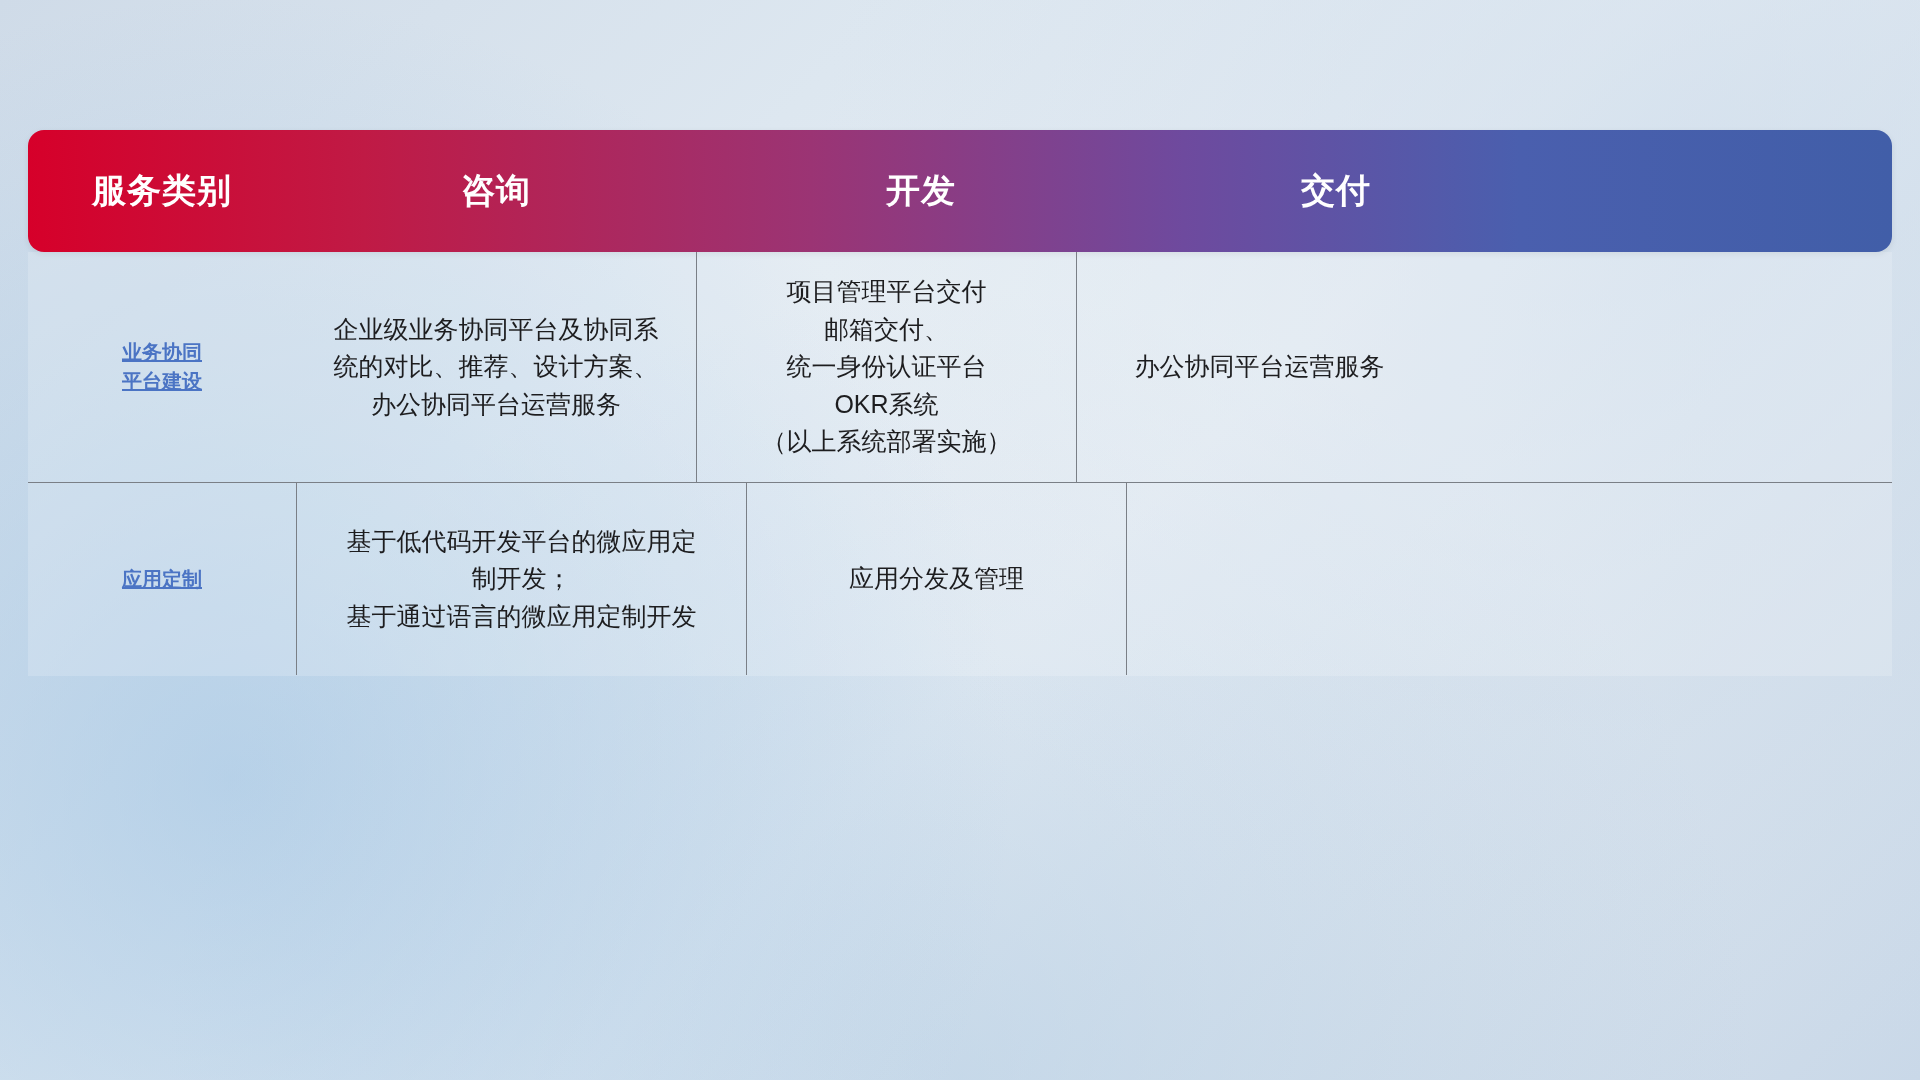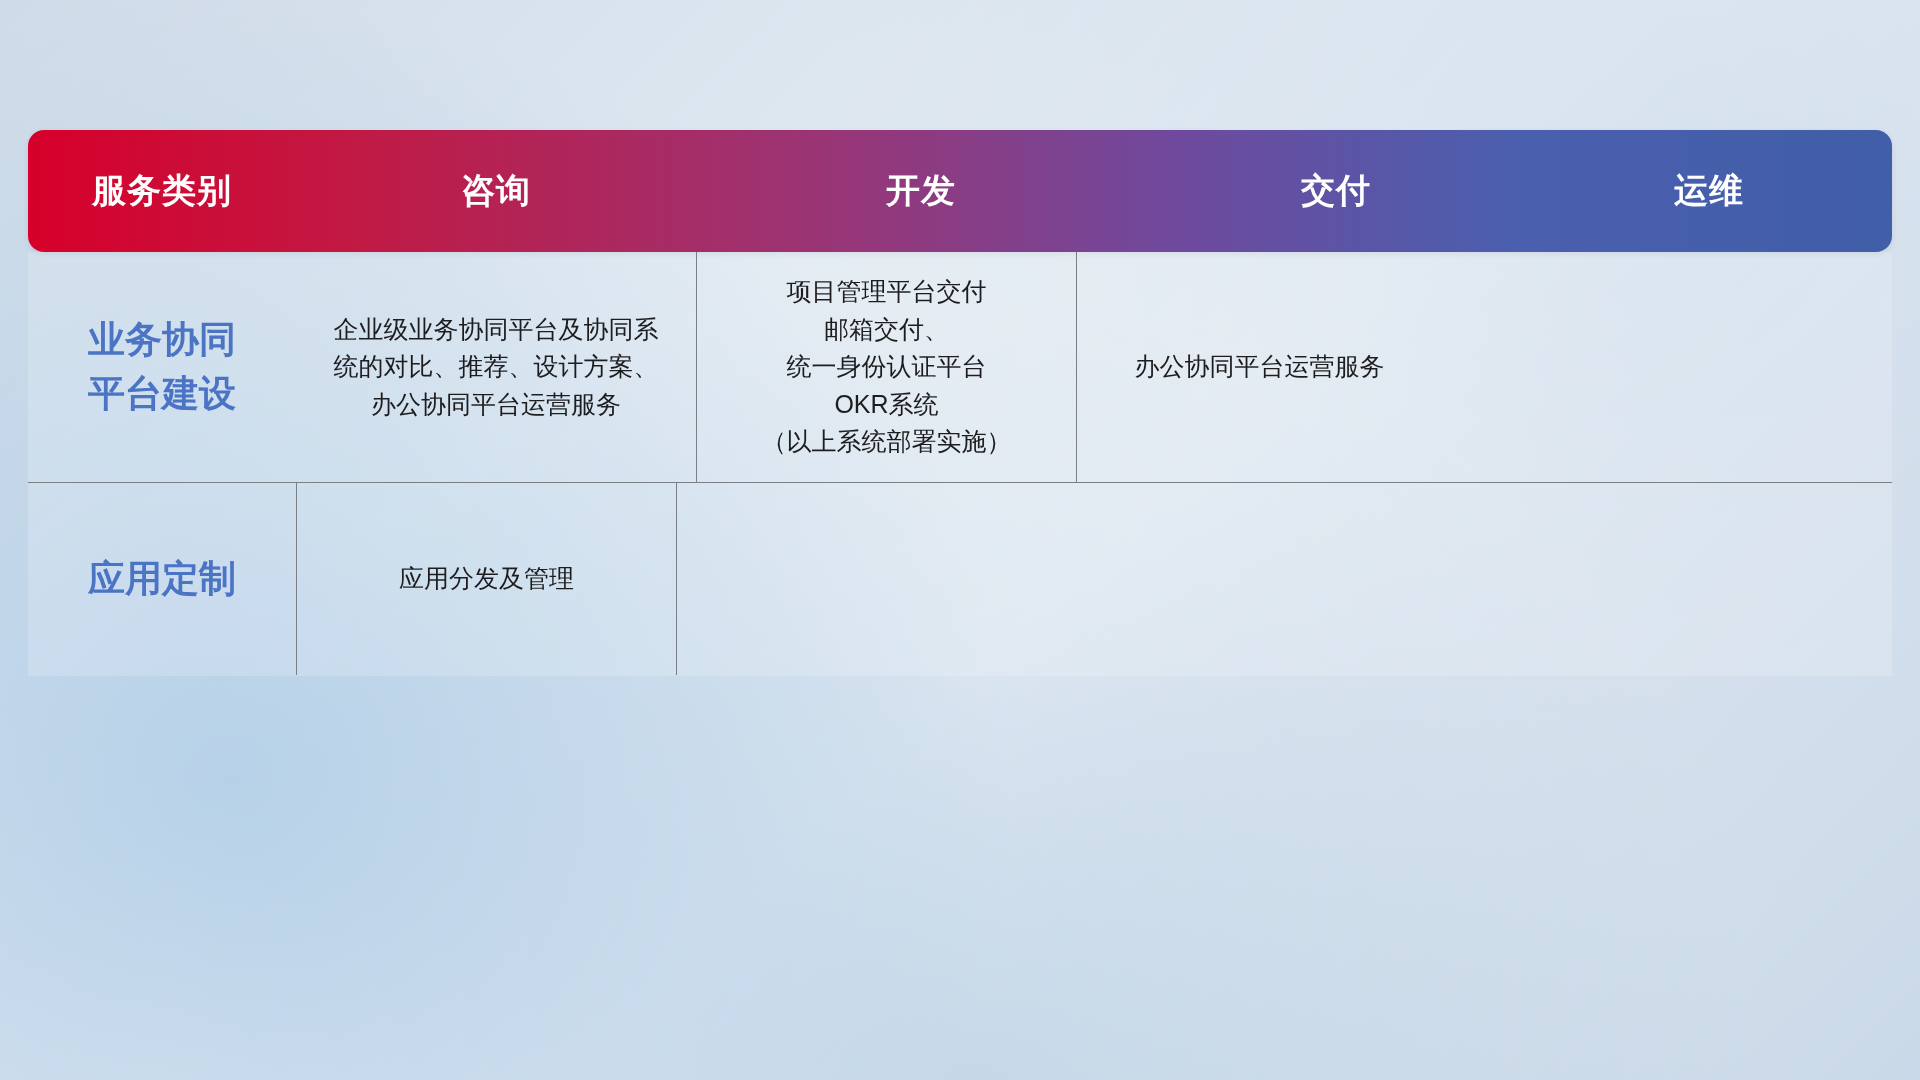--- a/index.html
+++ b/index.html
@@ -72,22 +72,23 @@
     box-sizing: border-box;
     font-size: 25px;
     line-height: 1.5;
     color: #1d1d1f;
     text-align: center;
     white-space: pre-line;
   }
   .td.cat {
     color: #4b74c4;
     font-weight: bold;
-    font-size: 37px;
+    font-size: 20px;
     line-height: 1.45;
+    text-decoration: underline;
   }
   
   .vline {
     border-left: 1.5px solid #7a7f86;
   }
 
   
   .c0 { width: 268px; }
   .c1 { width: 400px; }
   .c2 { width: 450px; }
@@ -103,21 +104,20 @@
 
 <div class="slide">
 
   <div class="table-wrap">
 
     <div class="table-header">
       <div class="th c0">服务类别</div>
       <div class="th c1">咨询</div>
       <div class="th c2">开发</div>
       <div class="th c3">交付</div>
-      <div class="th c4">运维</div>
     </div>
 
     <div class="table-body">
 
       <div class="tr row1">
         <div class="td cat c0">业务协同
 平台建设</div>
         <div class="td c1">企业级业务协同平台及协同系
 统的对比、推荐、设计方案、
 办公协同平台运营服务</div>
@@ -125,20 +125,23 @@
 邮箱交付、
 统一身份认证平台
 OKR系统
 （以上系统部署实施）</div>
         <div class="td c4 vline">办公协同平台运营服务</div>
       </div>
 
 
       <div class="tr row3">
         <div class="td cat c0">应用定制</div>
+        <div class="td c2 vline">基于低代码开发平台的微应用定
+制开发；
+基于通过语言的微应用定制开发</div>
         <div class="td c3 vline">应用分发及管理</div>
         <div class="td c4 vline"></div>
       </div>
 
     </div>
   </div>
 
 </div>
 
 </body></html>

